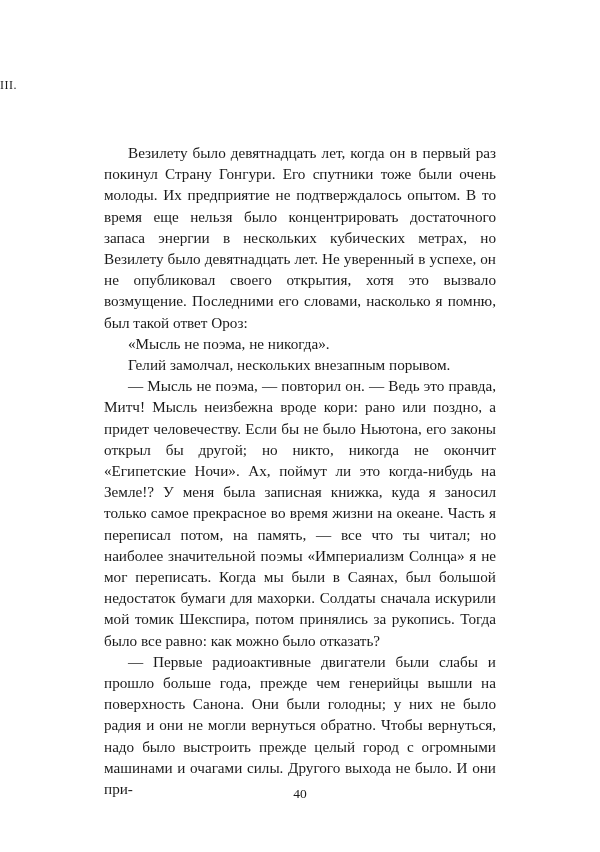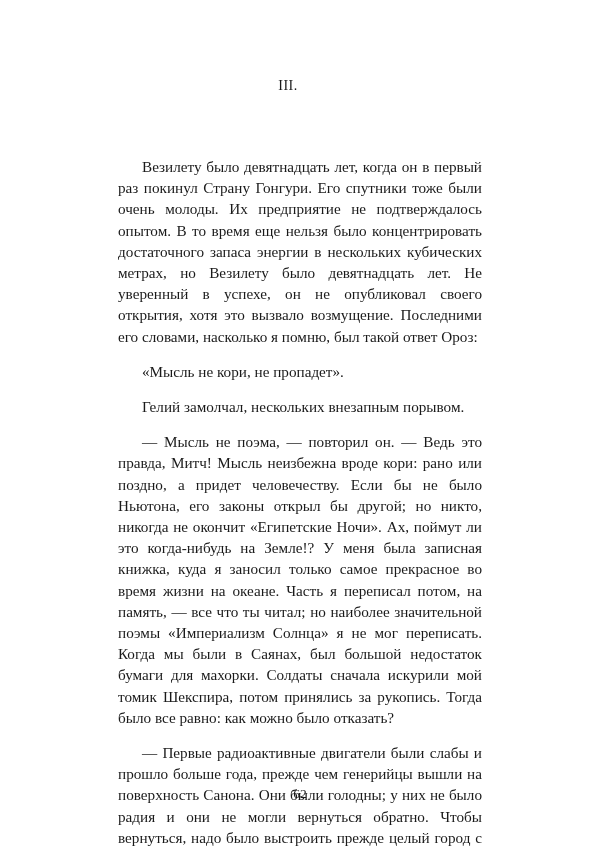--- a/index.html
+++ b/index.html
@@ -18,32 +18,32 @@
     position: relative;
     width: 600px;
     height: 852px;
     box-sizing: border-box;
   }
   .chapter-number {
     position: absolute;
     top: 78px;
     left: 0;
     width: 576px;
-    text-align: center;
-    font-size: 14px;
+    text-align: left;
+    font-size: 12px;
     letter-spacing: 0.5px;
   }
   .text-block {
     position: absolute;
     top: 142px;
     left: 104px;
     width: 392px;
   }
   .para {
-    margin: 14px;
+    margin: 0;
     text-align: justify;
     text-justify: inter-word;
     font-size: 15.2px;
     line-height: 21.2px;
     text-indent: 24px;
     hyphens: manual;
   }
   .page-number {
     position: absolute;
     top: 786px;
@@ -55,21 +55,21 @@
 </style>
 </head>
 <body>
 
 <div class="page">
 
   <div class="chapter-number">III.</div>
 
   <div class="text-block">
     <p class="para">Везилету было девятнадцать лет, когда он в первый раз покинул Страну Гонгури. Его спутники тоже были очень молоды. Их предприятие не подтверждалось опытом. В то время еще нельзя было концентрировать достаточного запаса энергии в нескольких кубических метрах, но Везилету было девятнадцать лет. Не уверенный в успехе, он не опубликовал своего открытия, хотя это вызвало возмущение. Последними его словами, насколько я помню, был такой ответ Ороз:</p>
-    <p class="para">«Мысль не кори, не пропадет».</p>
+    <p class="para">«Мысль не поэма, не никогда».</p>
     <p class="para">Гелий замолчал, нескольких внезапным порывом.</p>
     <p class="para">— Мысль не поэма, — повторил он. — Ведь это правда, Митч! Мысль неизбежна вроде кори: рано или поздно, а придет человечеству. Если бы не было Ньютона, его законы открыл бы другой; но никто, никогда не окончит «Египетские Ночи». Ах, поймут ли это когда-нибудь на Земле!? У меня была записная книжка, куда я заносил только самое прекрасное во время жизни на океане. Часть я переписал потом, на память, — все что ты читал; но наиболее значительной поэмы «Империализм Солнца» я не мог переписать. Когда мы были в Саянах, был большой недостаток бумаги для махорки. Солдаты сначала искурили мой томик Шекспира, потом принялись за рукопись. Тогда было все равно: как можно было отказать?</p>
     <p class="para">— Первые радиоактивные двигатели были слабы и прошло больше года, прежде чем генерийцы вышли на поверхность Санона. Они были голодны; у них не было радия и они не могли вернуться обратно. Чтобы вернуться, надо было выстроить прежде целый город с огромными машинами и очагами силы. Другого выхода не было. И они при-</p>
   </div>
 
-  <div class="page-number">62</div>
+  <div class="page-number">40</div>
 
 </div>
 
 </body></html>

